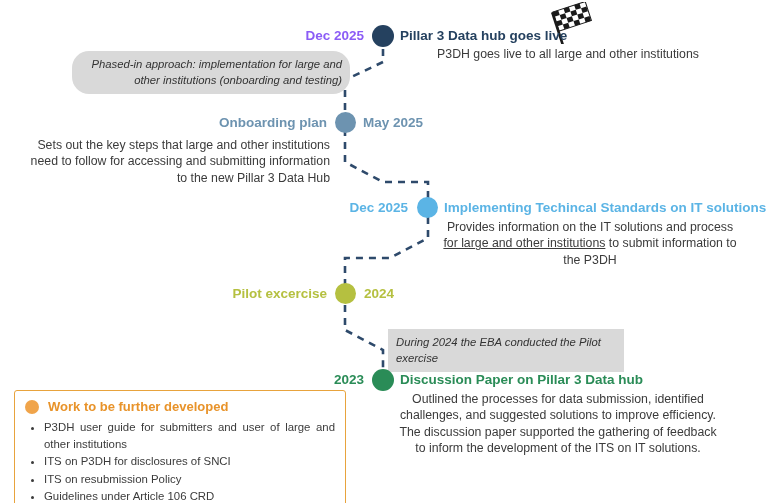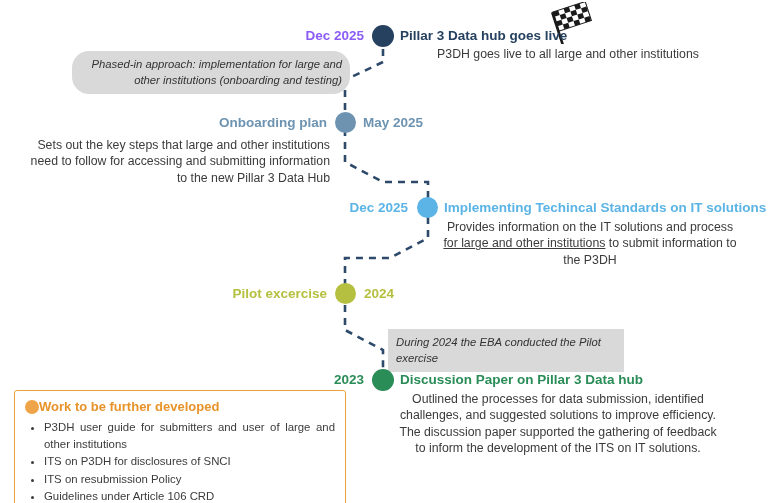--- a/index.html
+++ b/index.html
@@ -76,20 +76,21 @@
     border: 1.6px solid #E8A33D;
     border-radius: 3px;
     background: #ffffff;
     padding: 8px 10px 9px 10px;
     box-sizing: border-box;
     z-index: 5;
   }
   #legend-header {
     display: flex;
     align-items: center;
+    gap: 9px;
     margin-bottom: 5px;
   }
   #legend-dot {
     width: 14px;
     height: 14px;
     border-radius: 50%;
     background: #F0A44A;
     flex: 0 0 auto;
   }
   #legend-title {

